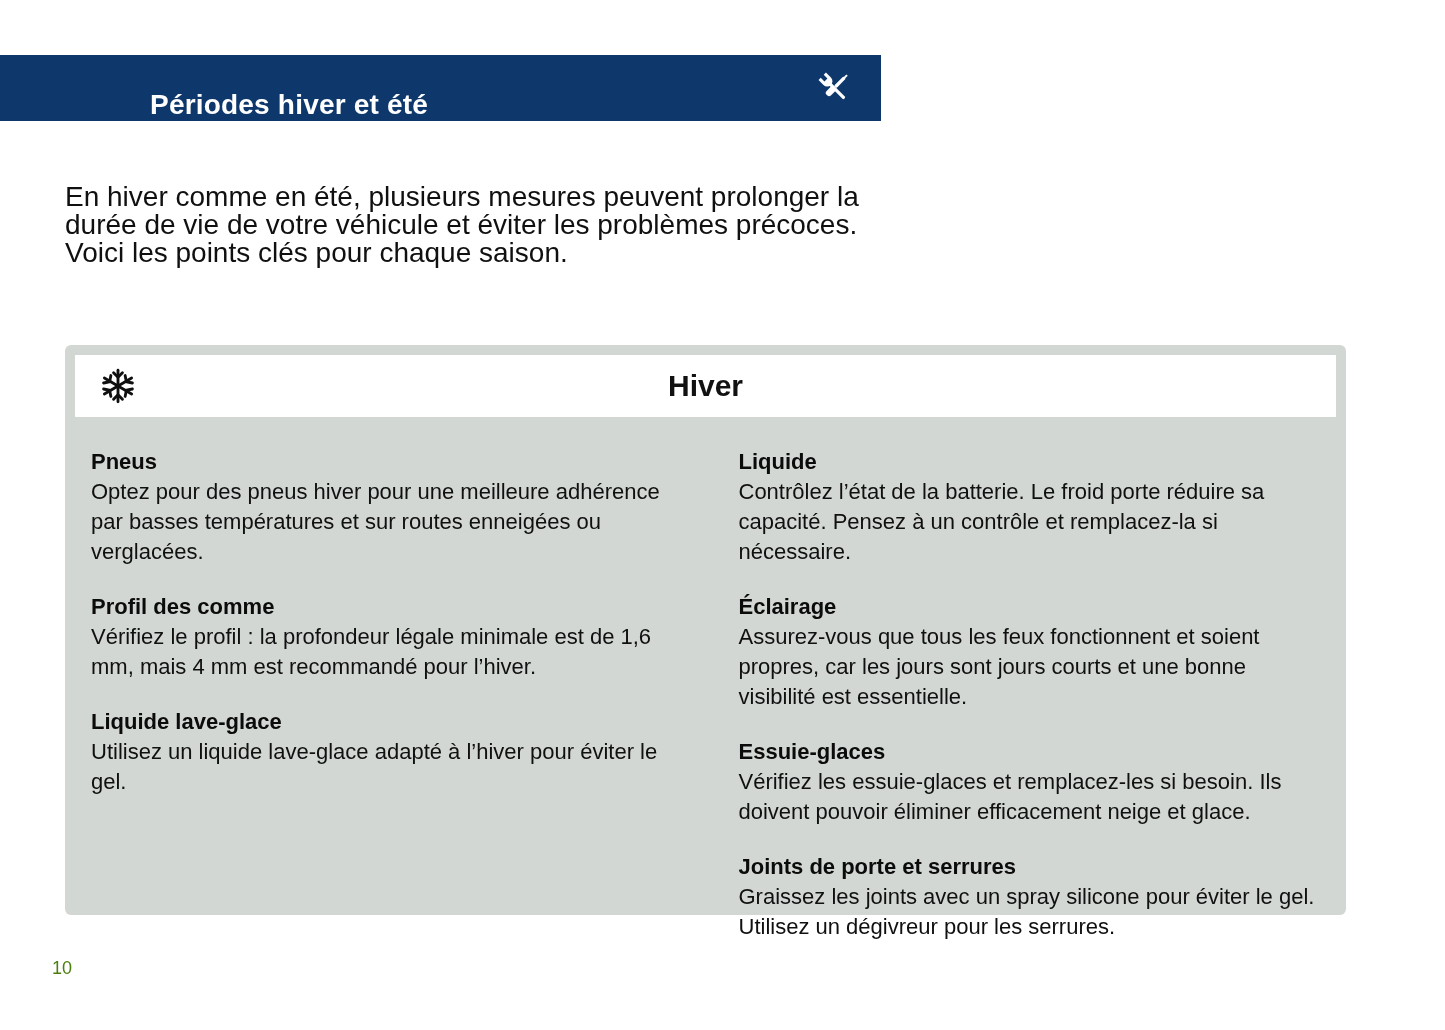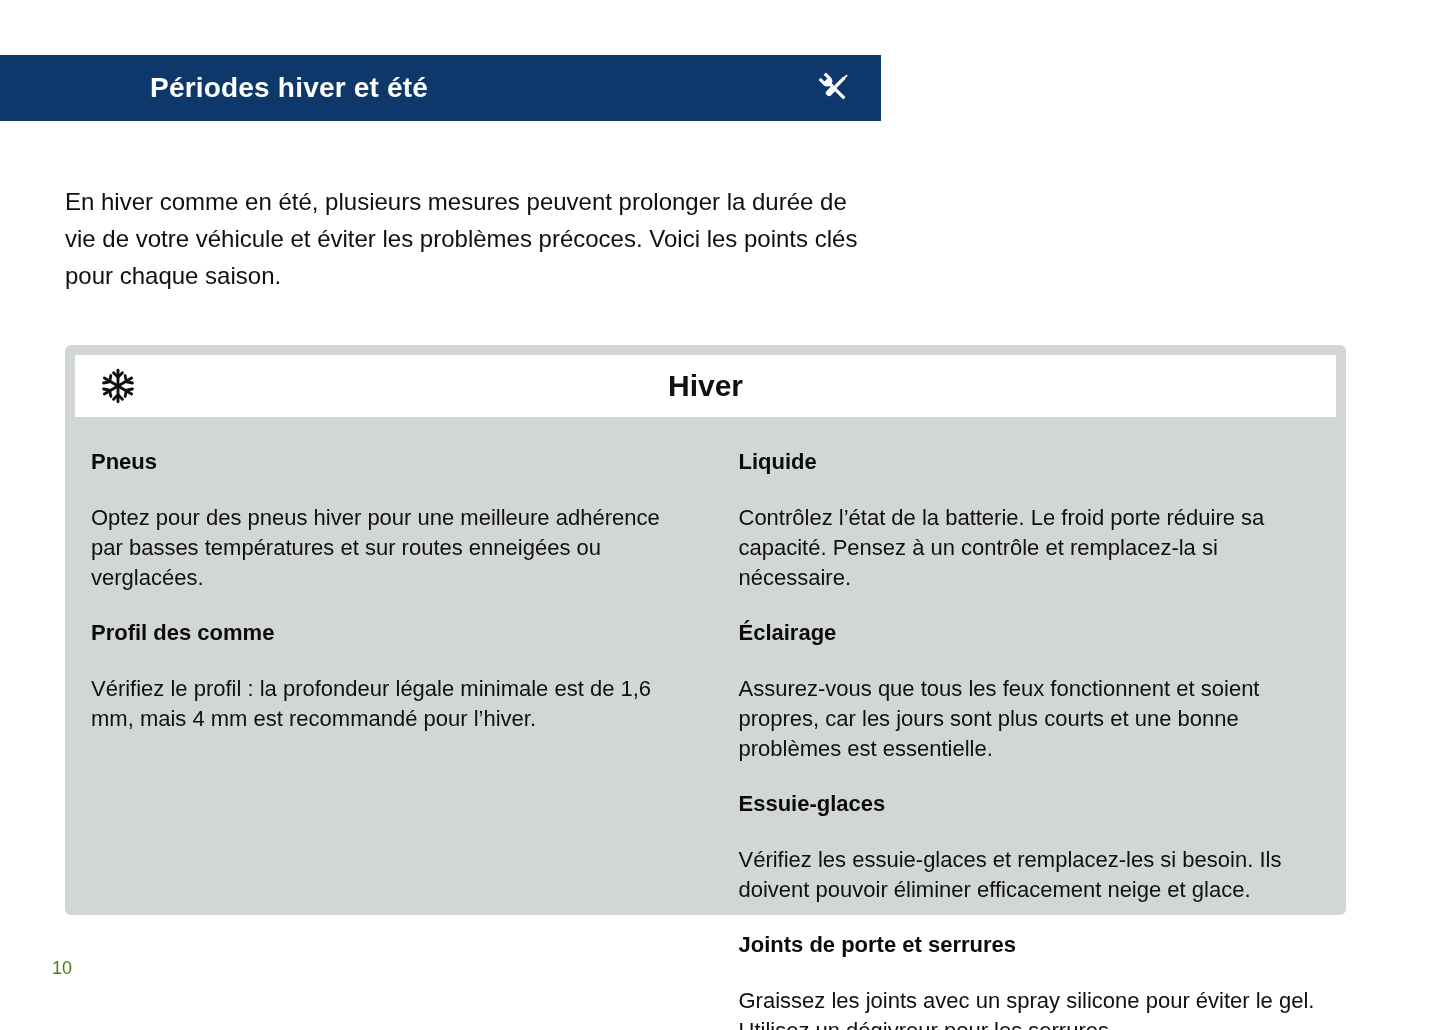--- a/index.html
+++ b/index.html
@@ -10,41 +10,41 @@
     color:#0b0b0b;
     overflow:hidden;
     position:relative;
   }
 
   
   .topbar {
     position:absolute; left:0; top:55px;
     width:881px; height:66px;
     background:#0e386c;
-    display:flex; align-items:center;
+    display:flex; align-items:flex-end;
   }
   .topbar-title {
     margin-left:150px;
     color:#ffffff;
     font-weight:bold;
     font-size:28px;
     letter-spacing:0.2px;
   }
   .topbar-icon {
     position:absolute; right:26px; top:50%;
     transform:translateY(-50%);
     width:42px; height:42px;
   }
 
   
   .intro {
     position:absolute; left:65px; top:183px;
     width:800px;
-    font-size:24px;
-    line-height:37px;
+    font-size:28px;
+    line-height:28px;
     color:#101010;
   }
 
   
   .card {
     position:absolute; left:65px; top:345px;
     width:1281px; height:570px;
     background:#d3d7d4;
     border-radius:6px;
   }
@@ -75,21 +75,20 @@
   .item { margin-bottom:25px; }
   .item-title {
     font-weight:bold;
     font-size:22px;
     line-height:30px;
   }
   .item-text {
     font-size:22px;
     line-height:30px;
     color:#101010;
-    margin-top:26px;
   }
 
   .page-number {
     position:absolute; left:52px; top:958px;
     font-size:18px;
     color:#4d7c0f;
   }
 </style>
 </head>
 <body>
@@ -135,30 +134,34 @@
 
     <div class="col">
       <div class="item">
         <div class="item-title">Pneus</div>
         <div class="item-text">Optez pour des pneus hiver pour une meilleure adhérence par basses températures et sur routes enneigées ou verglacées.</div>
       </div>
       <div class="item">
         <div class="item-title">Profil des comme</div>
         <div class="item-text">Vérifiez le profil : la profondeur légale minimale est de 1,6 mm, mais 4 mm est recommandé pour l’hiver.</div>
       </div>
+      <div class="item">
+        <div class="item-title">Liquide lave-glace</div>
+        <div class="item-text">Utilisez un liquide lave-glace adapté à l’hiver pour éviter le gel.</div>
+      </div>
     </div>
 
     <div class="col">
       <div class="item">
         <div class="item-title">Liquide</div>
         <div class="item-text">Contrôlez l’état de la batterie. Le froid porte réduire sa capacité. Pensez à un contrôle et remplacez-la si nécessaire.</div>
       </div>
       <div class="item">
         <div class="item-title">Éclairage</div>
-        <div class="item-text">Assurez-vous que tous les feux fonctionnent et soient propres, car les jours sont plus courts et une bonne problèmes est essentielle.</div>
+        <div class="item-text">Assurez-vous que tous les feux fonctionnent et soient propres, car les jours sont jours courts et une bonne visibilité est essentielle.</div>
       </div>
       <div class="item">
         <div class="item-title">Essuie-glaces</div>
         <div class="item-text">Vérifiez les essuie-glaces et remplacez-les si besoin. Ils doivent pouvoir éliminer efficacement neige et glace.</div>
       </div>
       <div class="item">
         <div class="item-title">Joints de porte et serrures</div>
         <div class="item-text">Graissez les joints avec un spray silicone pour éviter le gel. Utilisez un dégivreur pour les serrures.</div>
       </div>
     </div>

